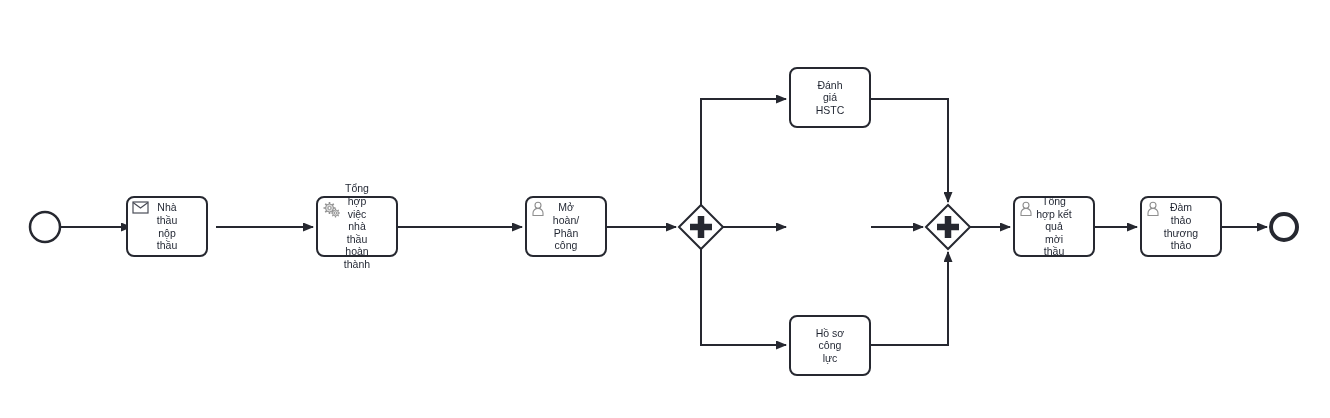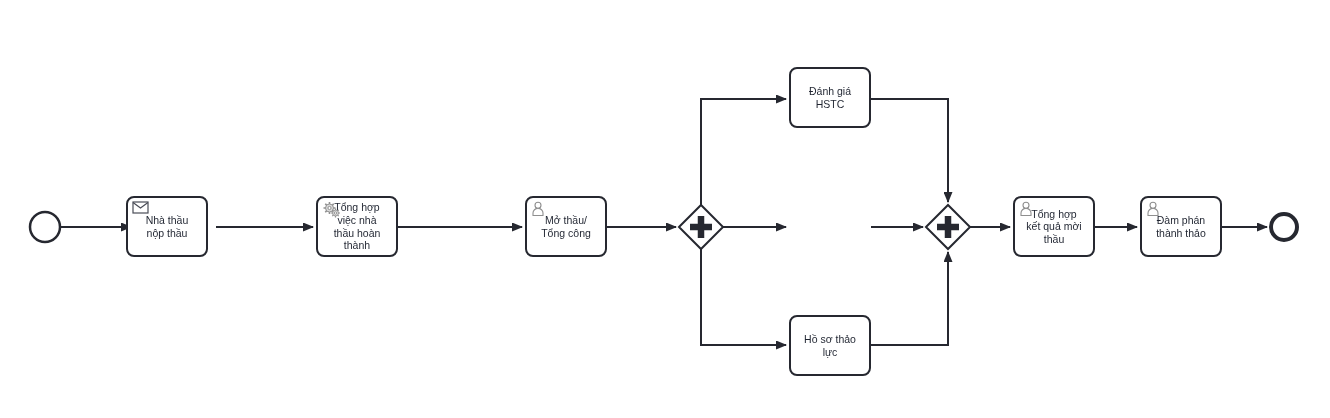--- a/index.html
+++ b/index.html
@@ -24,21 +24,21 @@
     border: 2px solid #262830;
     border-radius: 8px;
     background: #ffffff;
     display: flex;
     align-items: center;
     justify-content: flex-end;
     text-align: center;
     font-size: 10.5px;
     line-height: 1.2;
     color: #1f2430;
-    padding: 2px 9px;
+    padding: 2px 21px;
     cursor: default;
   }
   .task-icon {
     position: absolute;
     top: 3px;
     left: 4px;
     line-height: 0;
   }
   .task-label { display: inline-block; }
 </style>
@@ -117,30 +117,30 @@
 
   <div class="task" style="left:525px; top:196px;">
     <span class="task-icon">
       <svg width="14" height="15" viewBox="0 0 14 15">
         <g fill="#ffffff" stroke="#8f8f8f" stroke-width="1.1">
           <path d="M2,14.5 L2,12 A5,4.6 0 0 1 12,12 L12,14.5 Z"></path>
           <circle cx="7" cy="4.2" r="3"></circle>
         </g>
       </svg>
     </span>
-    <span class="task-label">Mở thầu/ Tổng công</span>
+    <span class="task-label">Mở hoàn/ Phân công</span>
   </div>
 
   <div class="task" style="left:789px; top:67px;">
     <span class="task-label">Đánh giá HSTC</span>
   </div>
 
 
   <div class="task" style="left:789px; top:315px;">
-    <span class="task-label">Hồ sơ thảo lực</span>
+    <span class="task-label">Hồ sơ công lực</span>
   </div>
 
   <div class="task" style="left:1013px; top:196px;">
     <span class="task-icon">
       <svg width="14" height="15" viewBox="0 0 14 15">
         <g fill="#ffffff" stroke="#8f8f8f" stroke-width="1.1">
           <path d="M2,14.5 L2,12 A5,4.6 0 0 1 12,12 L12,14.5 Z"></path>
           <circle cx="7" cy="4.2" r="3"></circle>
         </g>
       </svg>
@@ -150,16 +150,16 @@
 
   <div class="task" style="left:1140px; top:196px;">
     <span class="task-icon">
       <svg width="14" height="15" viewBox="0 0 14 15">
         <g fill="#ffffff" stroke="#8f8f8f" stroke-width="1.1">
           <path d="M2,14.5 L2,12 A5,4.6 0 0 1 12,12 L12,14.5 Z"></path>
           <circle cx="7" cy="4.2" r="3"></circle>
         </g>
       </svg>
     </span>
-    <span class="task-label">Đàm phán thành thảo</span>
+    <span class="task-label">Đàm thảo thương thảo</span>
   </div>
 
 </div>
 
 </body></html>

